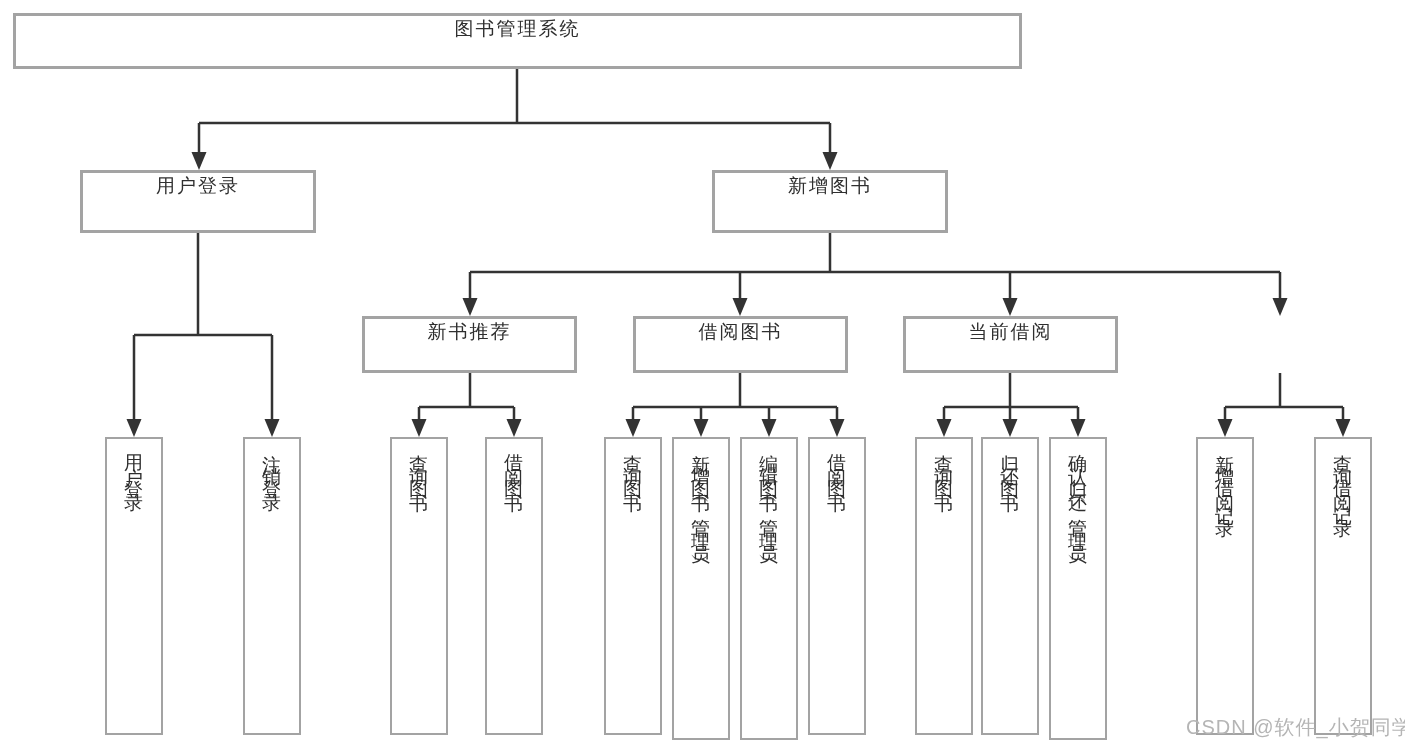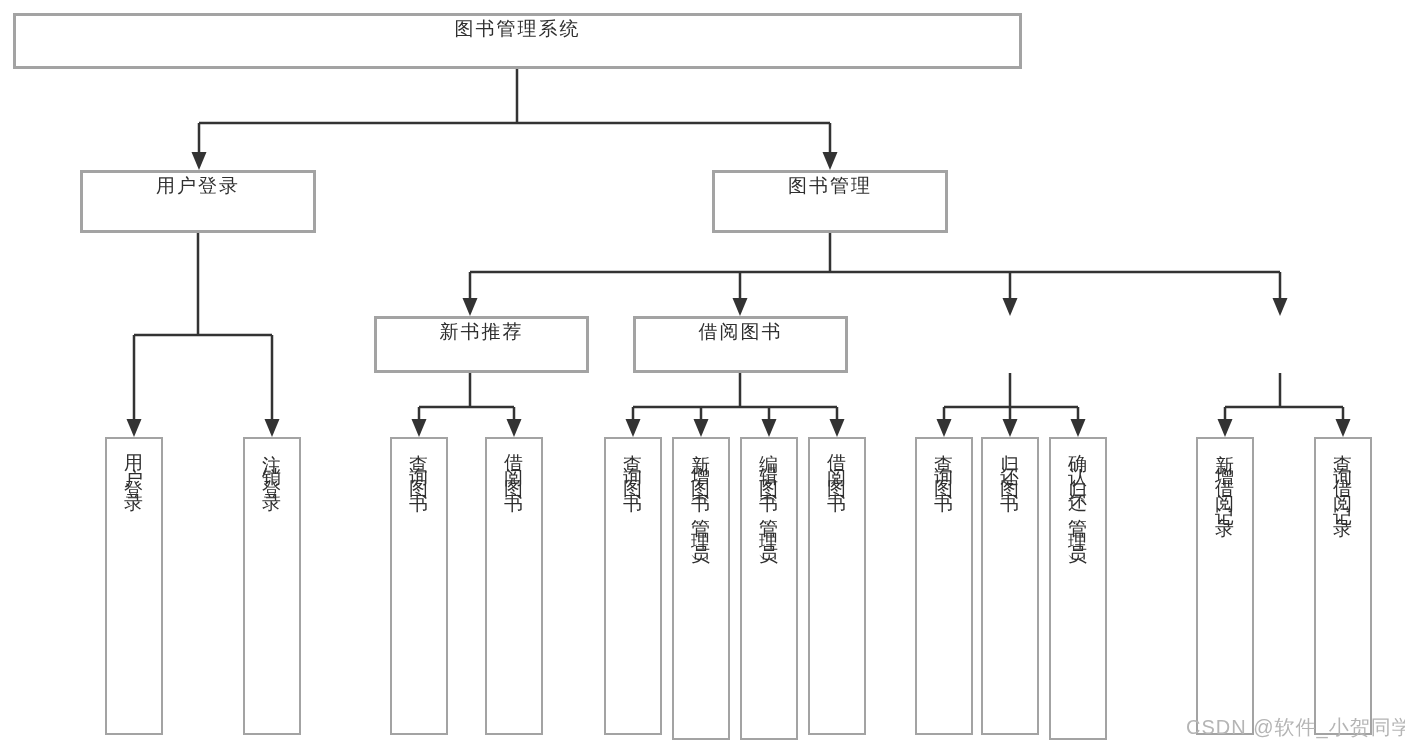--- a/index.html
+++ b/index.html
@@ -61,21 +61,21 @@
     z-index: 5;
     font-size: 20px;
     color: #b5b5b5;
     letter-spacing: 1px;
     white-space: nowrap;
   }
   
   #n-root  { left: 13px;   top: 13px;  width: 1009px; height: 56px; }
   #n-ul    { left: 80px;   top: 170px; width: 236px;  height: 63px; }
   #n-bm    { left: 712px;  top: 170px; width: 236px;  height: 63px; }
-  #n-nbr   { left: 374px;  top: 316px; width: 215px;  height: 57px; }
+  #n-nbr   { left: 362px;  top: 316px; width: 215px;  height: 57px; }
   #n-bb    { left: 633px;  top: 316px; width: 215px;  height: 57px; }
   #n-cb    { left: 903px;  top: 316px; width: 215px;  height: 57px; }
   #n-br    { left: 1173px; top: 316px; width: 215px;  height: 57px; }
   
   #l-ul-login   { left: 105px; }
   #l-ul-logout  { left: 243px; }
   #l-nbr-query  { left: 390px; }
   #l-nbr-borrow { left: 485px; }
   #l-bb-query   { left: 604px; }
   #l-bb-add     { left: 672px; }
@@ -133,29 +133,32 @@
   </svg>
 
   <div class="node hbox" id="n-root">
     <span>图书管理系统</span>
   </div>
 
   <div class="node hbox" id="n-ul">
     <span>用户登录</span>
   </div>
   <div class="node hbox" id="n-bm">
-    <span>图书管理</span>
+    <span>新增图书</span>
   </div>
 
   <div class="node hbox" id="n-nbr">
     <span>新书推荐</span>
   </div>
   <div class="node hbox" id="n-bb">
     <span>借阅图书</span>
   </div>
+  <div class="node hbox" id="n-cb">
+    <span>当前借阅</span>
+  </div>
 
   <div class="node leaf" id="l-ul-login">
     <span class="vtext">用户登录</span>
   </div>
   <div class="node leaf" id="l-ul-logout">
     <span class="vtext">注销登录</span>
   </div>
 
   <div class="node leaf" id="l-nbr-query">
     <span class="vtext">查询图书</span>

